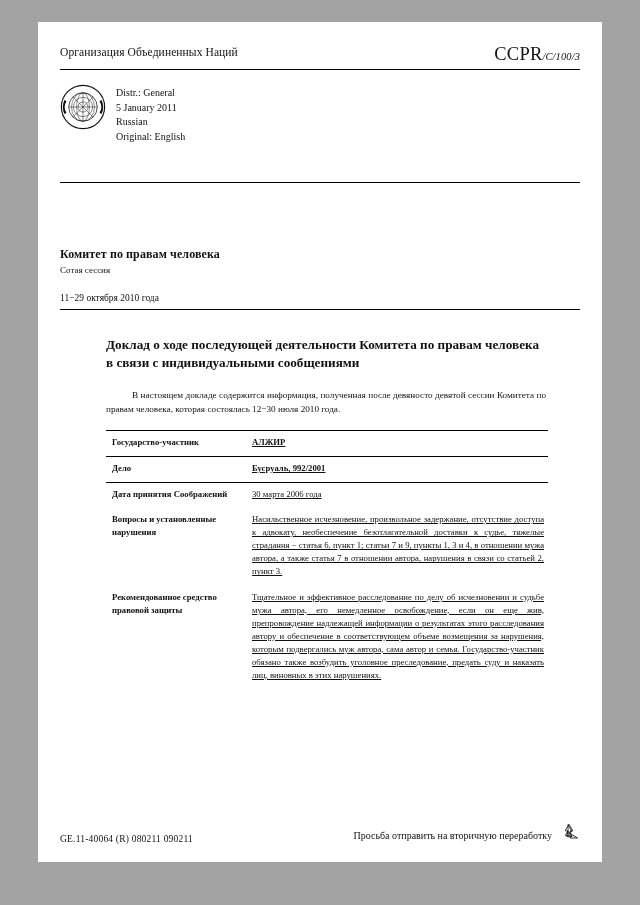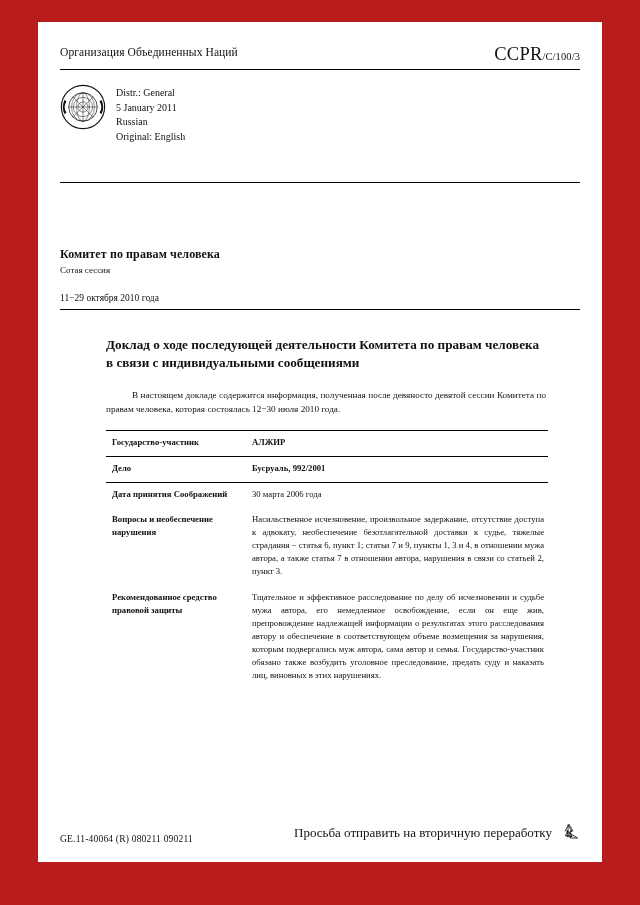--- a/index.html
+++ b/index.html
@@ -7,21 +7,21 @@
     padding: 0;
     background: #b8b8b8;
   }
   body {
     font-family: "Liberation Serif", serif;
   }
   .page {
     position: relative;
     width: 640px;
     height: 905px;
-    background: #b91c1c;
+    background: #a3a3a3;
     margin: 0 auto;
     overflow: hidden;
   }
   .sheet {
     position: absolute;
     left: 38px;
     top: 22px;
     width: 564px;
     height: 840px;
     background: #ffffff;
@@ -42,20 +42,21 @@
   }
   .hdr-sym {
     font-size: 18.5px;
     color: #111;
     letter-spacing: .2px;
     white-space: nowrap;
   }
   .hdr-sym .sym-sub {
     font-size: 10.5px;
     letter-spacing: .1px;
+    font-style: italic;
   }
   .rule-top {
     border-top: 1.1px solid #000;
     margin: 4px 22px 0 22px;
   }
 
   
   .title-block {
     display: flex;
     align-items: flex-start;
@@ -151,20 +152,21 @@
     line-height: 1.5;
     color: #111;
   }
   table.caseinfo td.lbl {
     width: 132px;
     font-weight: bold;
     padding-left: 6px;
   }
   table.caseinfo td.val {
     text-align: justify;
+    text-decoration: underline;
   }
   table.caseinfo tr.topline td {
     border-top: 1.1px solid #000;
   }
   table.caseinfo tr.thinline td {
     border-top: 0.7px solid #000;
   }
   .val-strong {
     font-weight: bold;
   }
@@ -188,21 +190,21 @@
     font-size: 9.5px;
     color: #111;
     letter-spacing: .2px;
   }
   .footer-right {
     display: flex;
     align-items: flex-end;
     gap: 6px;
   }
   .recycle-text {
-    font-size: 13px;
+    font-size: 10px;
     color: #111;
     padding-bottom: 3px;
   }
   .recycle-icon {
     width: 22px;
     height: 22px;
   }
 </style>
 </head>
 <body>
@@ -267,21 +269,21 @@
           </tr>
           <tr class="thinline">
             <td class="lbl">Дело</td>
             <td class="val val-strong">Бусруаль, 992/2001</td>
           </tr>
           <tr class="thinline">
             <td class="lbl">Дата принятия Соображений</td>
             <td class="val">30 марта 2006 года</td>
           </tr>
           <tr>
-            <td class="lbl">Вопросы и необеспечение нарушения</td>
+            <td class="lbl">Вопросы и установленные нарушения</td>
             <td class="val">Насильственное исчезновение, произвольное задержание, отсутствие доступа к адвокату, необеспечение безотлагательной доставки к судье, тяжелые страдания − статья 6, пункт 1; статьи 7 и 9, пункты 1, 3 и 4, в отношении мужа автора, а также статья 7 в отношении автора, нарушения в связи со статьей 2, пункт 3.</td>
           </tr>
           <tr>
             <td class="lbl">Рекомендованное средство правовой защиты</td>
             <td class="val">Тщательное и эффективное расследование по делу об исчезновении и судьбе мужа автора, его немедленное освобождение, если он еще жив, препровождение надлежащей информации о результатах этого расследования автору и обеспечение в соответствующем объеме возмещения за нарушения, которым подвергались муж автора, сама автор и семья. Государство-участник обязано также возбудить уголовное преследование, предать суду и наказать лиц, виновных в этих нарушениях.</td>
           </tr>
         </tbody>
       </table>
     </div>
 

